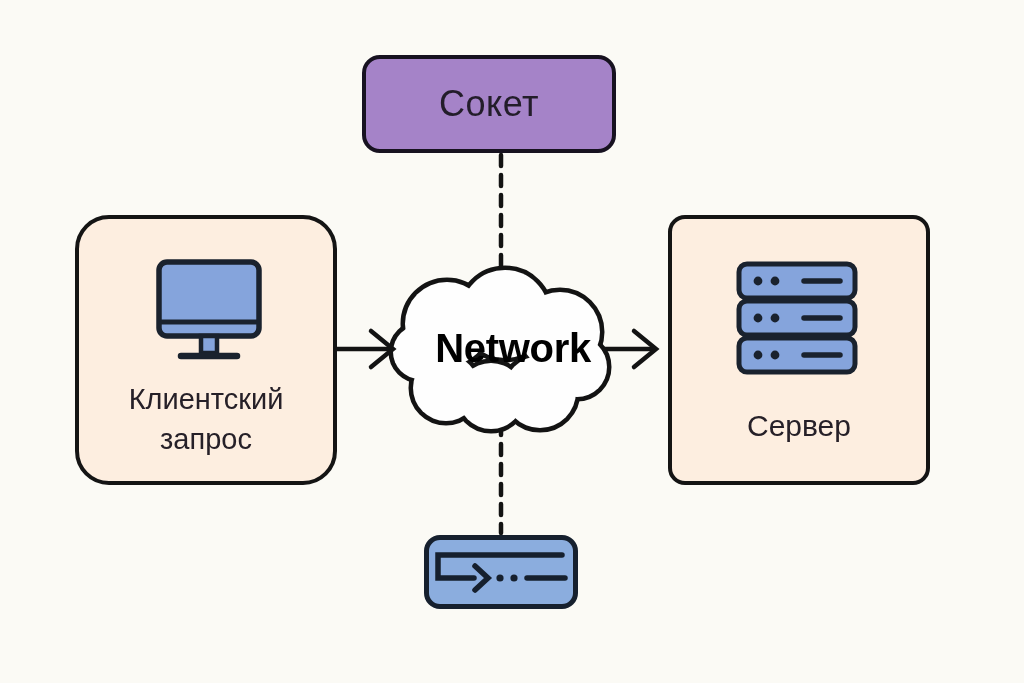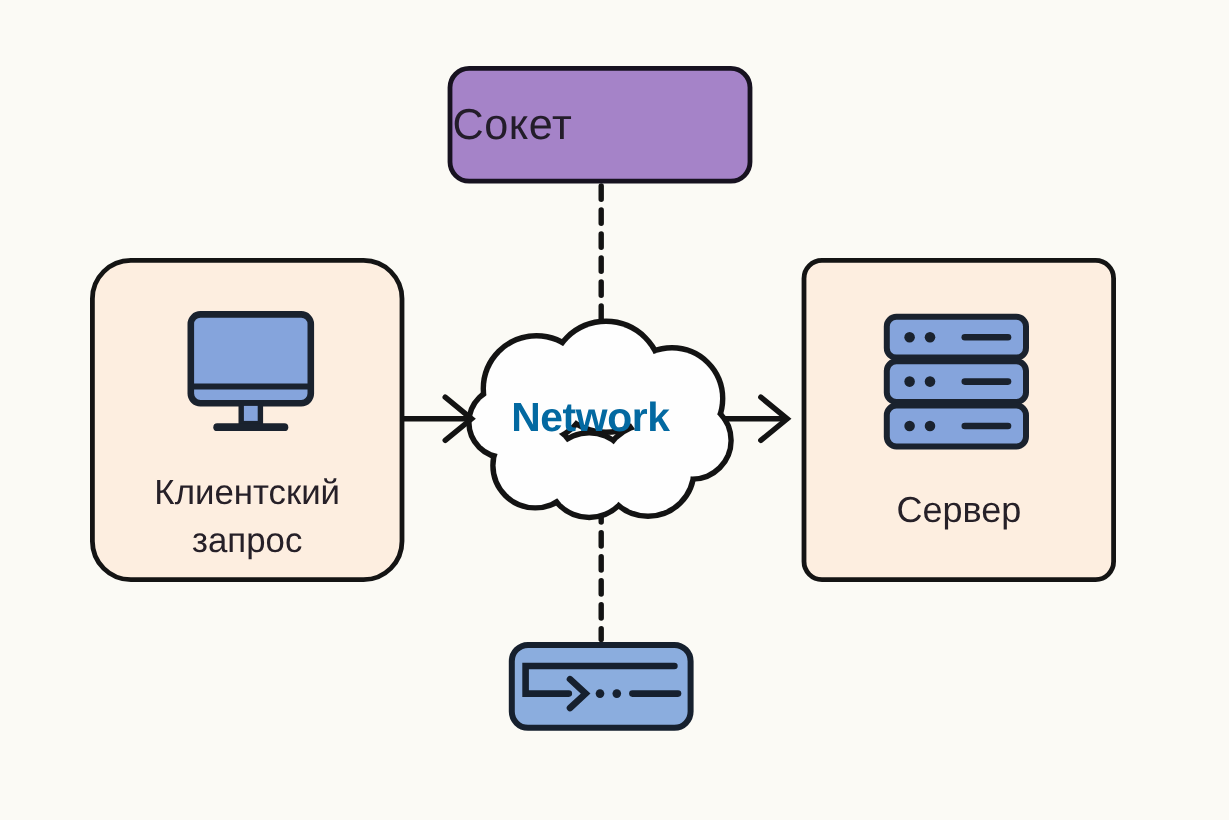--- a/index.html
+++ b/index.html
@@ -18,70 +18,70 @@
   .layer {
     position: absolute;
     left: 0; top: 0;
     width: 1024px; height: 683px;
     pointer-events: none;
   }
   .node {
     position: absolute;
   }
   .node-socket {
-    left: 373px; top: 55px;
+    left: 362px; top: 55px;
     width: 254px; height: 98px;
     background: #a583c8;
     border: 4px solid #171220;
     border-radius: 18px;
     display: flex;
     align-items: center;
-    justify-content: flex-start;
+    justify-content: center;
   }
   .node-socket .label {
     font-size: 36px;
     color: #231d2a;
     letter-spacing: 0.5px;
   }
   .node-cream {
     width: 262px; height: 270px;
     background: #fdeee0;
     border: 4px solid #141414;
     border-radius: 34px;
   }
   .node-client { left: 75px; top: 215px; }
   .node-server { left: 668px; top: 215px; border-radius: 17px; }
   .node-cream .icon-svg { position: absolute; }
   .client-label {
     position: absolute;
     left: 0; right: 0;
     top: 156px;
-    margin: 16px auto;
+    margin: 4px auto;
     width: 200px;
     text-align: center;
     font-size: 29px;
     line-height: 40px;
     color: #262028;
   }
   .server-label {
     position: absolute;
     left: 0; right: 0;
     top: 190px;
     text-align: center;
     font-size: 30px;
     color: #262028;
   }
   .network-label {
     position: absolute;
-    left: 492px; top: 350px;
+    left: 513px; top: 350px;
     transform: translate(-50%, -54%);
-    font-size: 34px;
+    font-size: 40px;
     font-weight: 700;
     letter-spacing: -0.3px;
-    color: #0369a1;
+    color: #000000;
     white-space: nowrap;
   }
   .node-flow {
     left: 424px; top: 535px;
     width: 154px; height: 74px;
     background: #8badde;
     border: 5px solid #16202e;
     border-radius: 16px;
   }
   .node-flow svg {

